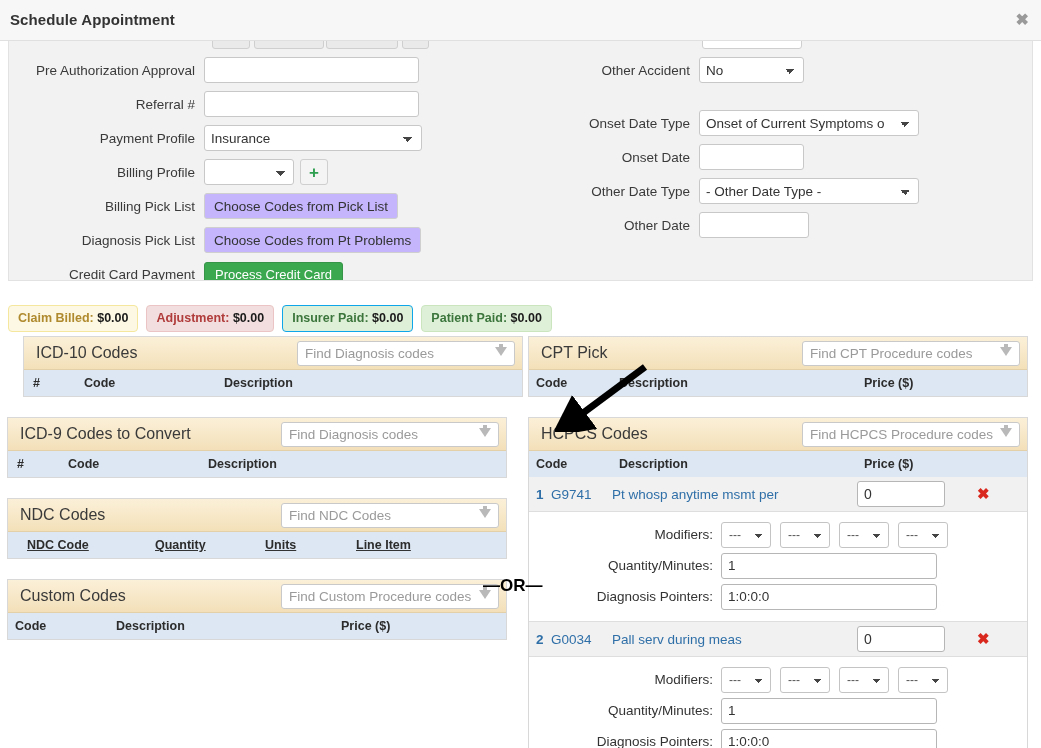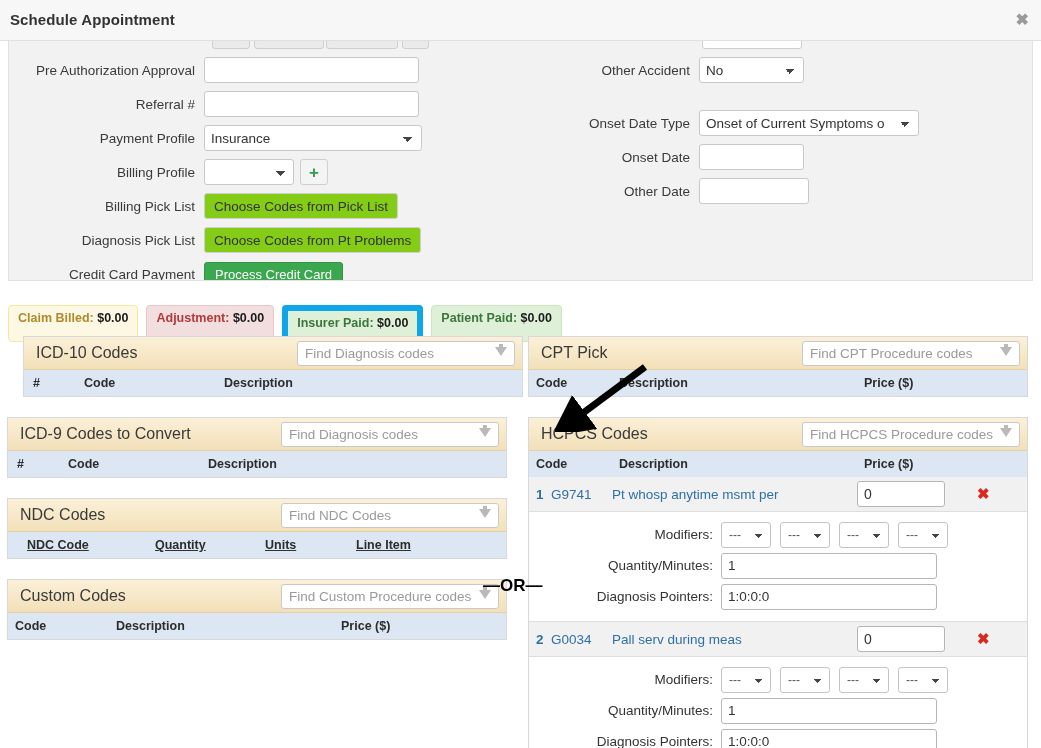--- a/index.html
+++ b/index.html
@@ -71,21 +71,21 @@
       linear-gradient(135deg, #444 50%, transparent 50%);
     background-position:
       calc(100% - 13px) 11px,
       calc(100% - 8px) 11px;
     background-size: 5px 5px, 5px 5px;
     background-repeat: no-repeat;
   }
   .btn-grey {
     font-family: "Liberation Sans", sans-serif;
     font-size: 13.5px; color: #333;
-    background: #84cc16;
+    background: #c4b5fd;
     border: 1px solid #cfcfcf;
     border-radius: 3px;
     height: 26px; padding: 1px 9px; cursor: pointer;
   }
   .btn-green {
     font-family: "Liberation Sans", sans-serif;
     font-size: 13px; color: #fff; font-weight: normal;
     background: #3ba74f;
     border: 1px solid #359447;
     border-radius: 3px;
@@ -110,21 +110,21 @@
   
   .badges { position: absolute; left: 8px; top: 305px; display: flex; gap: 8px; }
   .badge {
     font-size: 12.5px; font-weight: bold;
     border-radius: 4px; padding: 5px 9px 6px 9px;
     white-space: nowrap;
   }
   .badge .amt { color: #1a1a1a; }
   .badge.claim   { background: #fcf8e3; border: 1px solid #f5e79e; color: #b08a2e; }
   .badge.adjust  { background: #f2dede; border: 1px solid #ebc5c5; color: #b13c3c; }
-  .badge.insurer { background: #dff0d8; border: 6px solid #0ea5e9; color: #3c763d; }
+  .badge.insurer { background: #dff0d8; border: 1px solid #0ea5e9; color: #3c763d; }
   .badge.patient { background: #dff0d8; border: 1px solid #cbe6bf; color: #3c763d; }
 
   
   .panel {
     position: absolute;
     background: #ffffff;
     border: 1px solid #d8d8d8;
   }
   .panel-head {
     position: relative; height: 33px;
@@ -298,20 +298,26 @@
         <select class="sel" style="width:220px;">
           <option>Onset of Current Symptoms o</option>
         </select>
       </div>
 
       <div class="frow">
         <div class="flabel">Onset Date</div>
         <input class="txt" style="width: 105px;" type="text" value="">
       </div>
 
+      <div class="frow">
+        <div class="flabel">Other Date Type</div>
+        <select class="sel" style="width:220px;">
+          <option>- Other Date Type -</option>
+        </select>
+      </div>
 
       <div class="frow">
         <div class="flabel">Other Date</div>
         <input class="txt" style="width: 110px;" type="text" value="">
       </div>
     </div>
   </div>
 
   <div class="badges">
     <span class="badge claim"><span>Claim Billed:</span> <span class="amt">$0.00</span></span>

